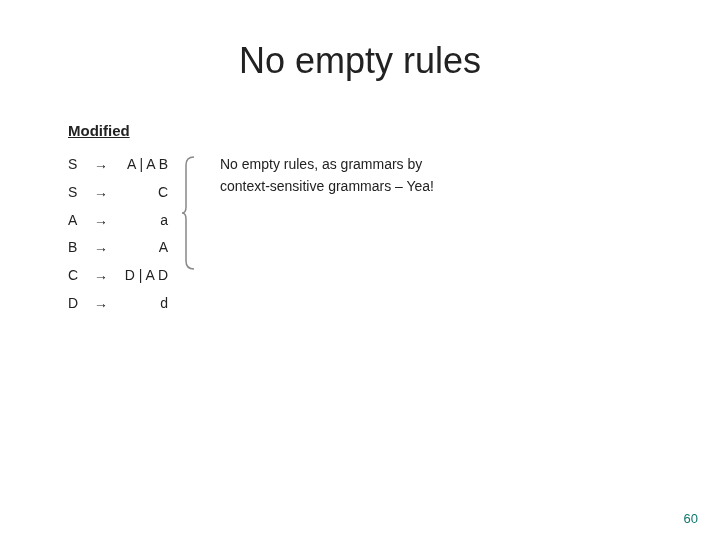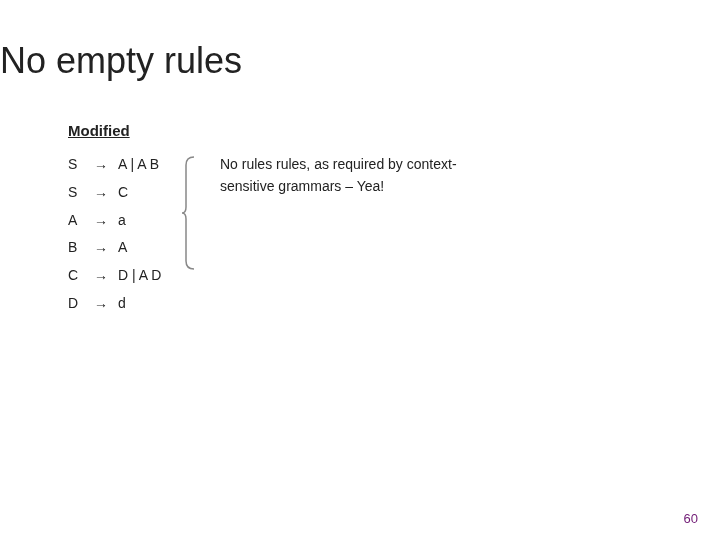--- a/index.html
+++ b/index.html
@@ -6,21 +6,21 @@
     body {
       width: 720px;
       height: 540px;
       background: #ffffff;
       font-family: 'Arial', sans-serif;
       position: relative;
       overflow: hidden;
     }
 
     .page-title {
-      text-align: left;
+      text-align: center;
       font-size: 36px;
       font-weight: 300;
       color: #222;
       padding-top: 40px;
       padding-bottom: 30px;
     }
 
     .content-area {
       padding-left: 68px;
       padding-top: 10px;
@@ -63,20 +63,21 @@
     }
 
     .rule-arrow {
       width: 22px;
       text-align: center;
       font-size: 14px;
     }
 
     .rule-rhs {
       min-width: 50px;
+      text-align: right;
     }
 
     .bracket-container {
       display: flex;
       align-items: center;
       margin-left: 12px;
       margin-right: 22px;
     }
 
     .bracket-svg {
@@ -91,21 +92,21 @@
       max-width: 240px;
       display: flex;
       align-items: center;
     }
 
     .page-number {
       position: absolute;
       bottom: 14px;
       right: 22px;
       font-size: 13px;
-      color: #701a75;
+      color: #0f766e;
     }
   </style>
 </head>
 <body>
 
 <h1 class="page-title">No empty rules</h1>
 
 <div class="content-area">
   <div class="modified-label">Modified</div>
 
@@ -143,17 +144,17 @@
           <span class="rule-rhs">d</span>
         </div>
       </div>
 
     <div class="bracket-container">
       <svg class="bracket-svg" viewBox="0 0 18 120" xmlns="http://www.w3.org/2000/svg">
         <path d="M14,4 Q6,4 6,12 L6,54 Q6,60 2,60 Q6,60 6,66 L6,108 Q6,116 14,116" fill="none" stroke="#888" stroke-width="1.5"></path>
       </svg>
     </div>
 
-    <div class="comment-text">No rules rules, as required by context-sensitive grammars – Yea!</div>
+    <div class="comment-text">No empty rules, as grammars by context-sensitive grammars – Yea!</div>
   </div>
 </div>
 
 <div class="page-number">60</div>
 
 </body></html>

